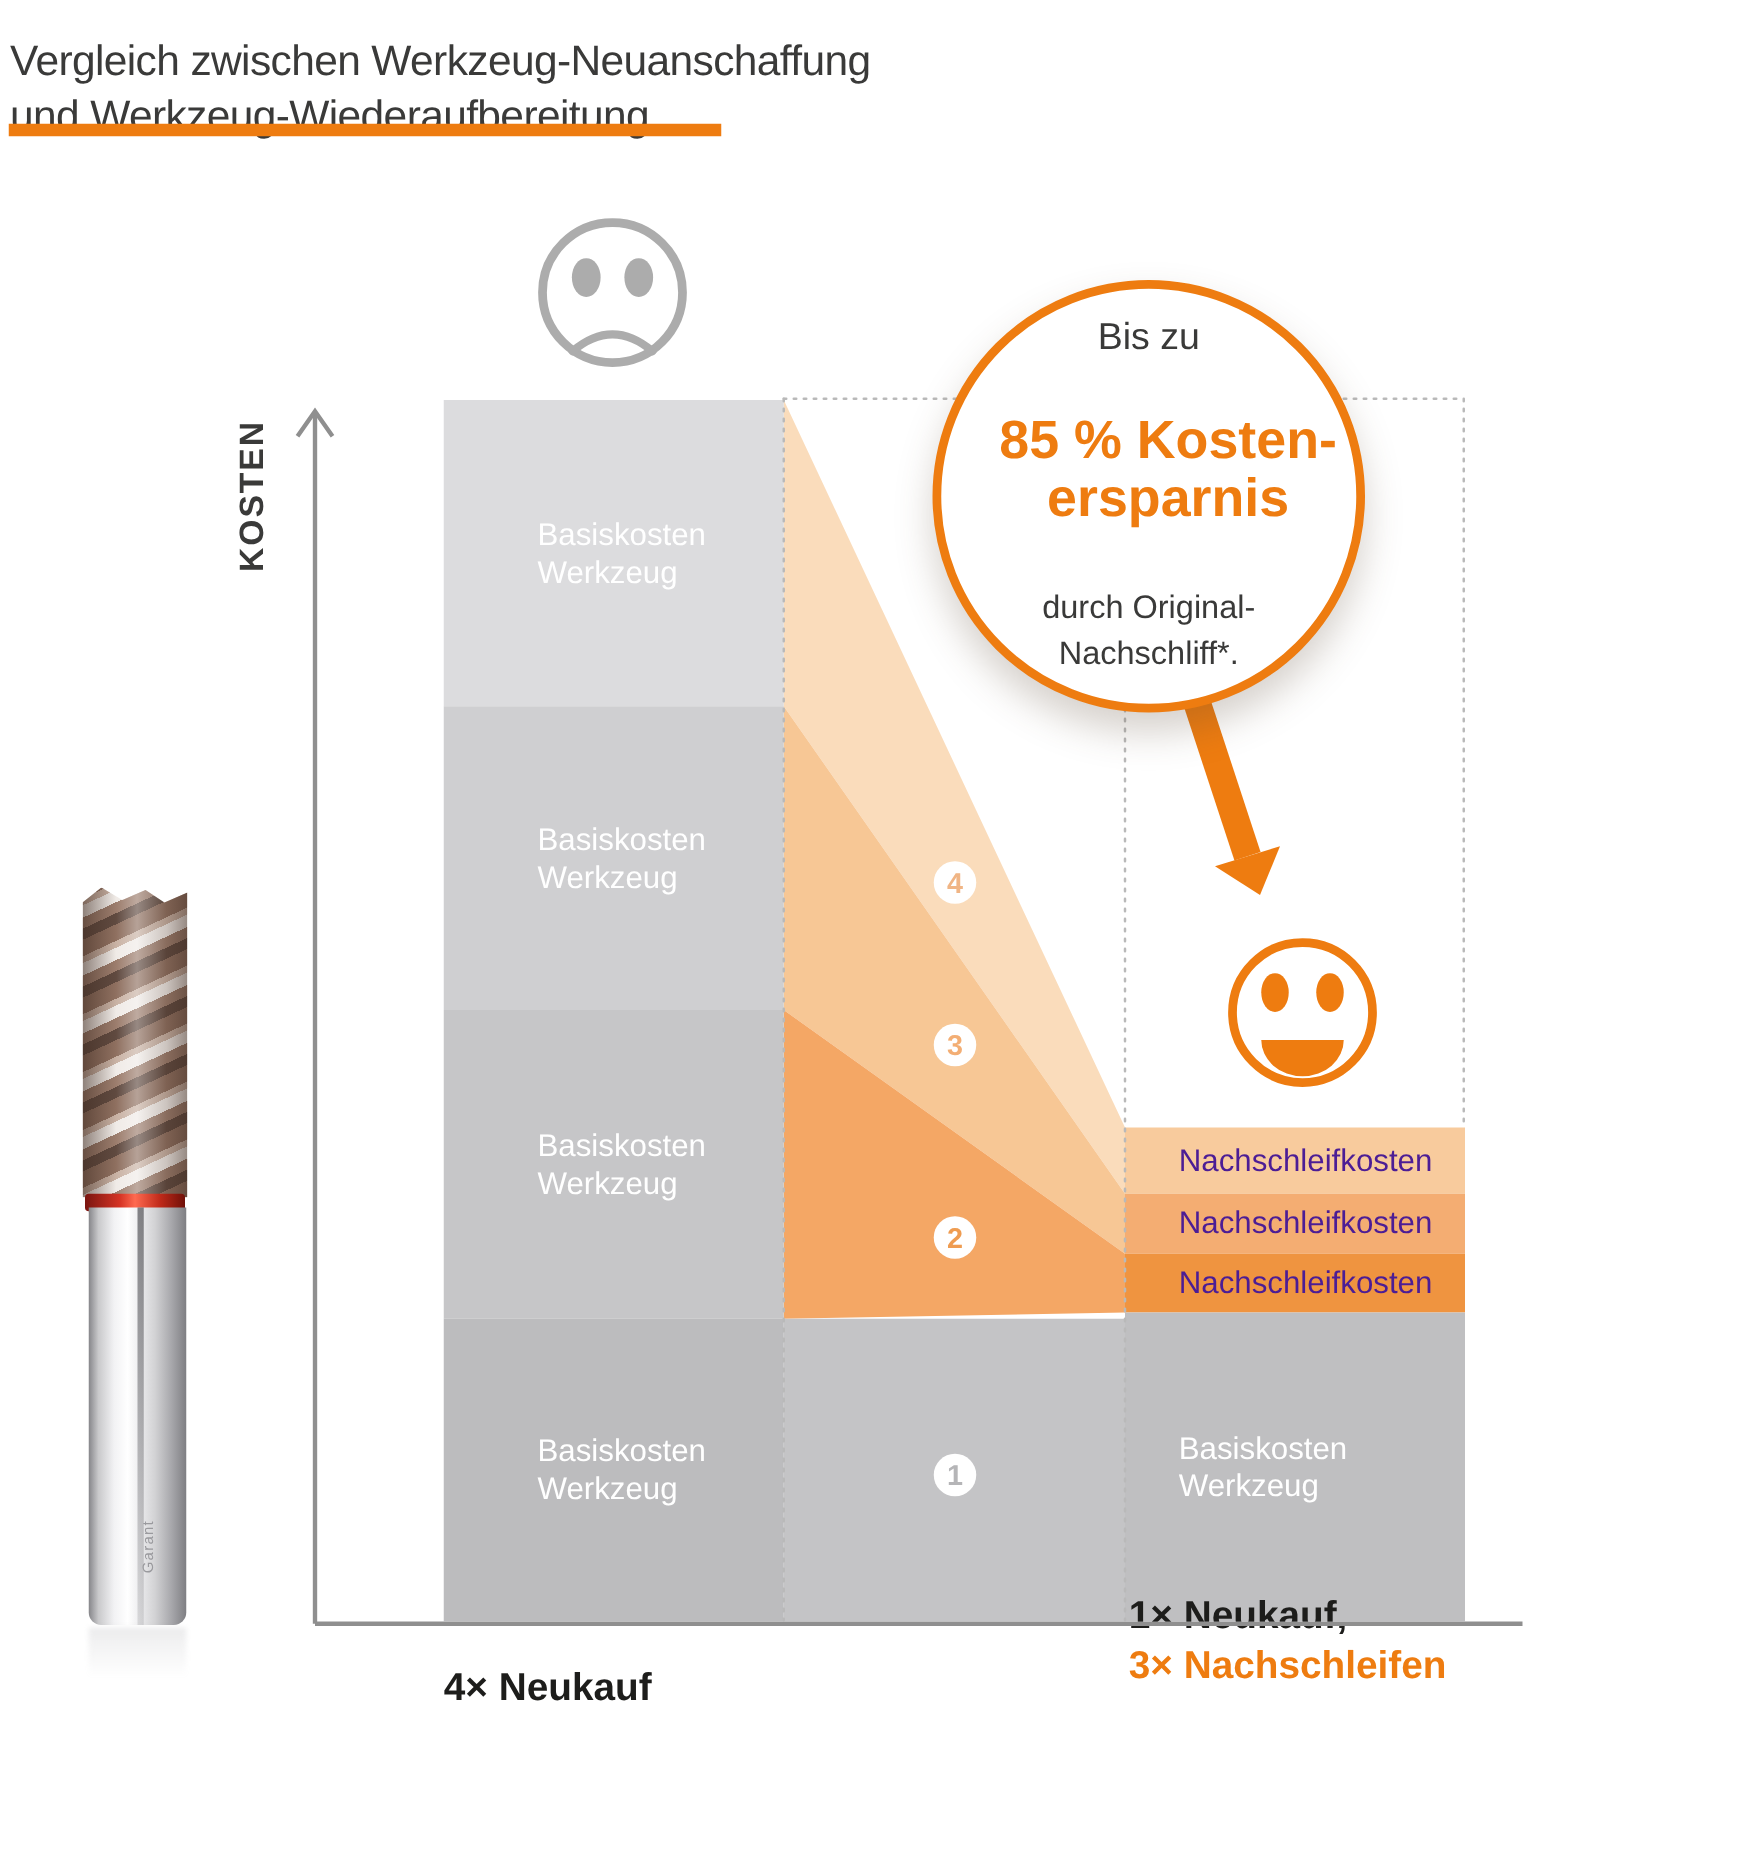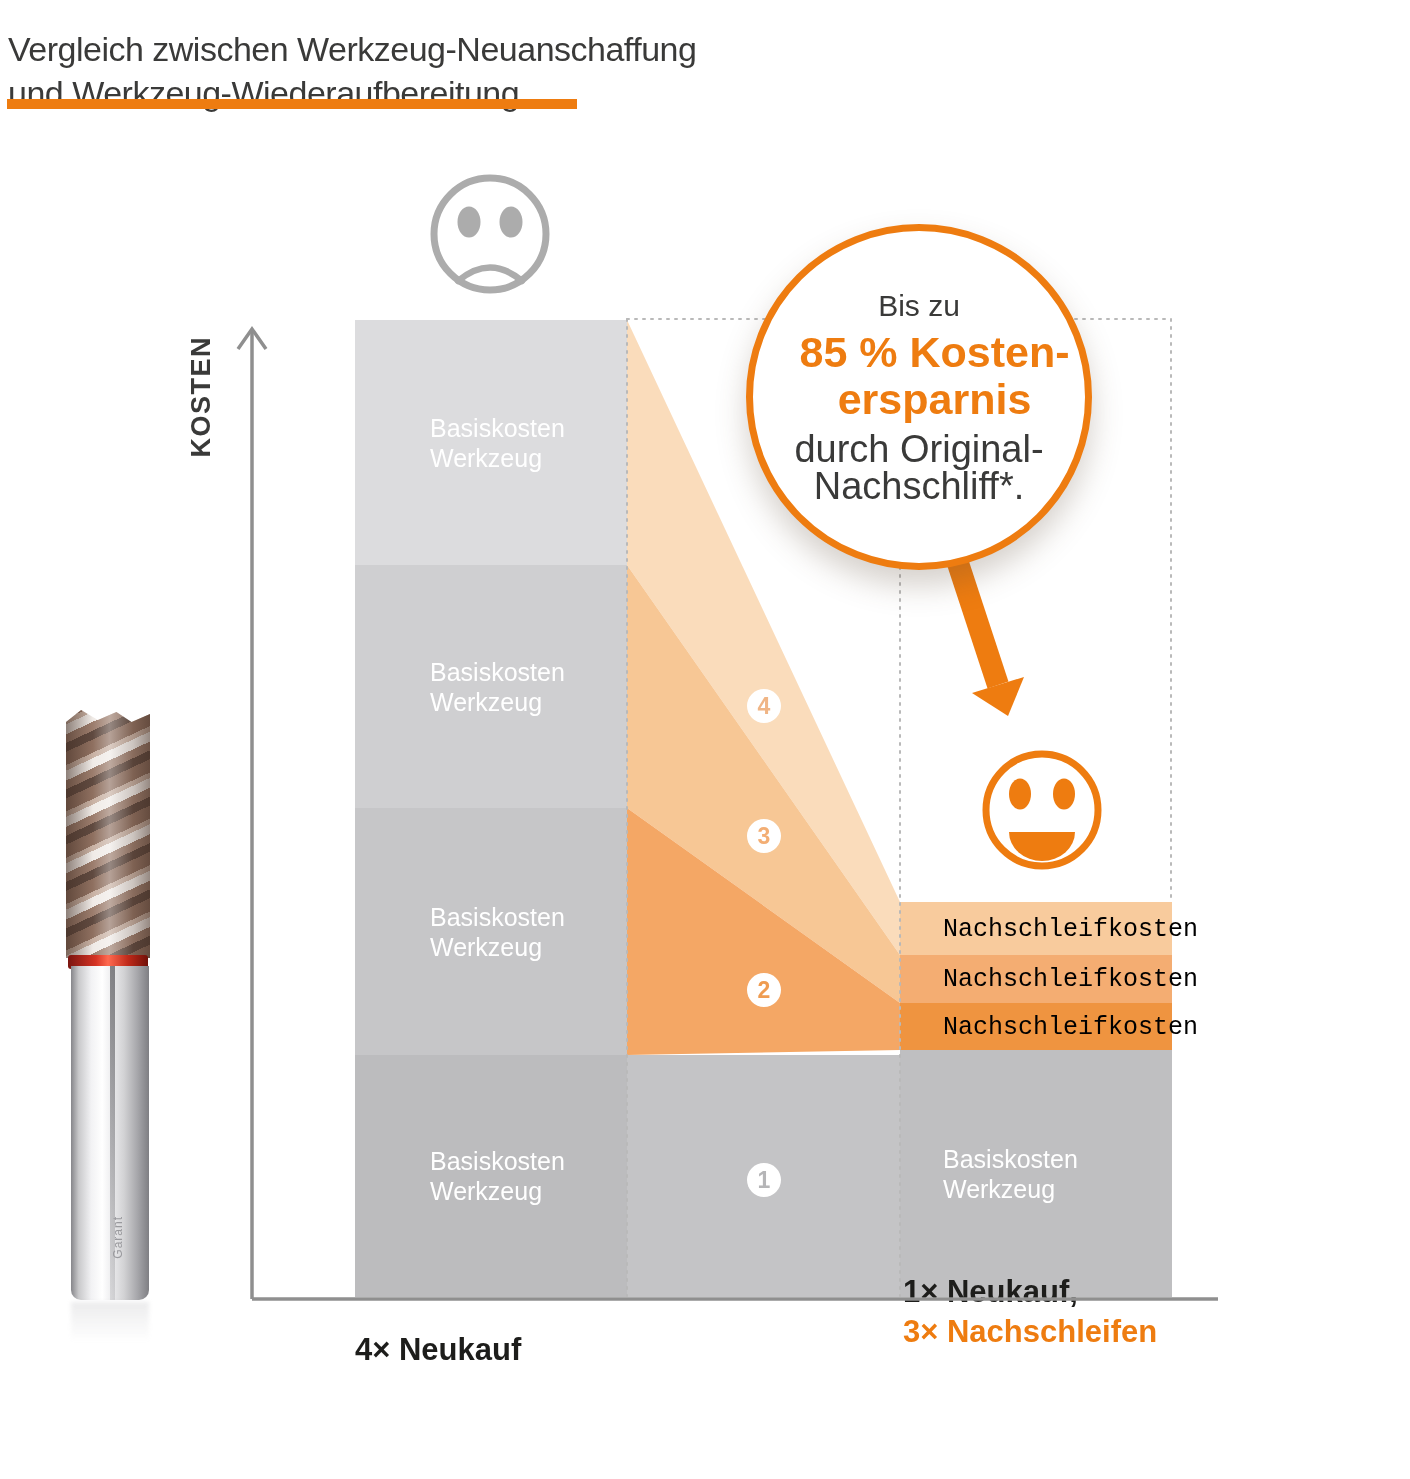--- a/index.html
+++ b/index.html
@@ -18,21 +18,21 @@
   svg.bg{z-index:0;}
   svg.fg{z-index:4;}
   .dotted{stroke:var(--dot_gray);stroke-width:2;stroke-dasharray:2 6;stroke-linecap:round;fill:none;}
   .axis{stroke:var(--axis_gray);stroke-width:3.5;fill:none;}
   
   .block{position:absolute;z-index:1;}
   .blabel{position:absolute;left:75px;top:50%;transform:translateY(-50%);
     color:#fff;font-size:25px;line-height:30px;}
   .blabel span{display:block;}
   .rlabel{position:absolute;left:43px;top:50%;transform:translateY(-50%);
-    color:#000000;font-size:25px;white-space:nowrap;font-family:Liberation Mono, monospace;}
+    color:#4c1d95;font-size:25px;white-space:nowrap;}
   .baselabel{position:absolute;left:43px;top:50%;transform:translateY(-50%);
     color:#fff;font-size:25px;line-height:30px;}
   .baselabel span{display:block;}
   
   .numc{position:absolute;z-index:2;width:34px;height:34px;border-radius:50%;
     background:#fff;display:flex;align-items:center;justify-content:center;
     font-weight:bold;font-size:23px;}
   
   .ylabel{position:absolute;left:186px;top:336px;z-index:2;
     writing-mode:vertical-rl;transform:rotate(180deg);
@@ -40,25 +40,25 @@
   
   .xlabel{position:absolute;z-index:2;font-weight:bold;font-size:31px;line-height:40px;
     color:var(--label_black);}
   .xlabel .line2{color:var(--accent);display:block;}
   .xlabel .line1{display:block;}
   
   .callout{position:absolute;left:746px;top:224px;width:332px;height:332px;z-index:5;
     background:#fff;border:7px solid var(--accent);border-radius:50%;
     box-shadow:0 16px 30px rgba(90,70,50,0.25);
     display:flex;flex-direction:column;align-items:center;justify-content:center;
-    text-align:center;}
+    text-align:center;gap:36px;}
   .c-intro{font-size:30px;color:var(--text_dark);margin-bottom:6px;}
   .c-big{font-size:43px;line-height:47px;font-weight:bold;color:var(--accent);margin-bottom:8px;margin-left:31px;}
   .c-big span{display:block;}
-  .c-detail{font-size:38px;line-height:37px;color:var(--text_dark);text-align:center;}
+  .c-detail{font-size:26px;line-height:37px;color:var(--text_dark);text-align:center;}
   .c-detail span{display:block;}
   
   .tool{position:absolute;left:0;top:0;z-index:1;}
   .tool-flutes{position:absolute;left:66px;top:710px;width:84px;height:248px;
     background:repeating-linear-gradient(155deg,
       #8f7060 0px 8px,#c9b2a4 8px 13px,#f0ebe7 13px 22px,
       #9c7d6d 22px 30px,#604a40 30px 38px,#8f7060 38px 42px);
     clip-path:polygon(0% 12px,18% 0px,38% 10px,60% 2px,78% 12px,100% 4px,100% 100%,0% 100%);}
   .flute-shade{position:absolute;inset:0;
     background:linear-gradient(90deg,rgba(60,40,30,.55),rgba(255,255,255,0) 32%,

